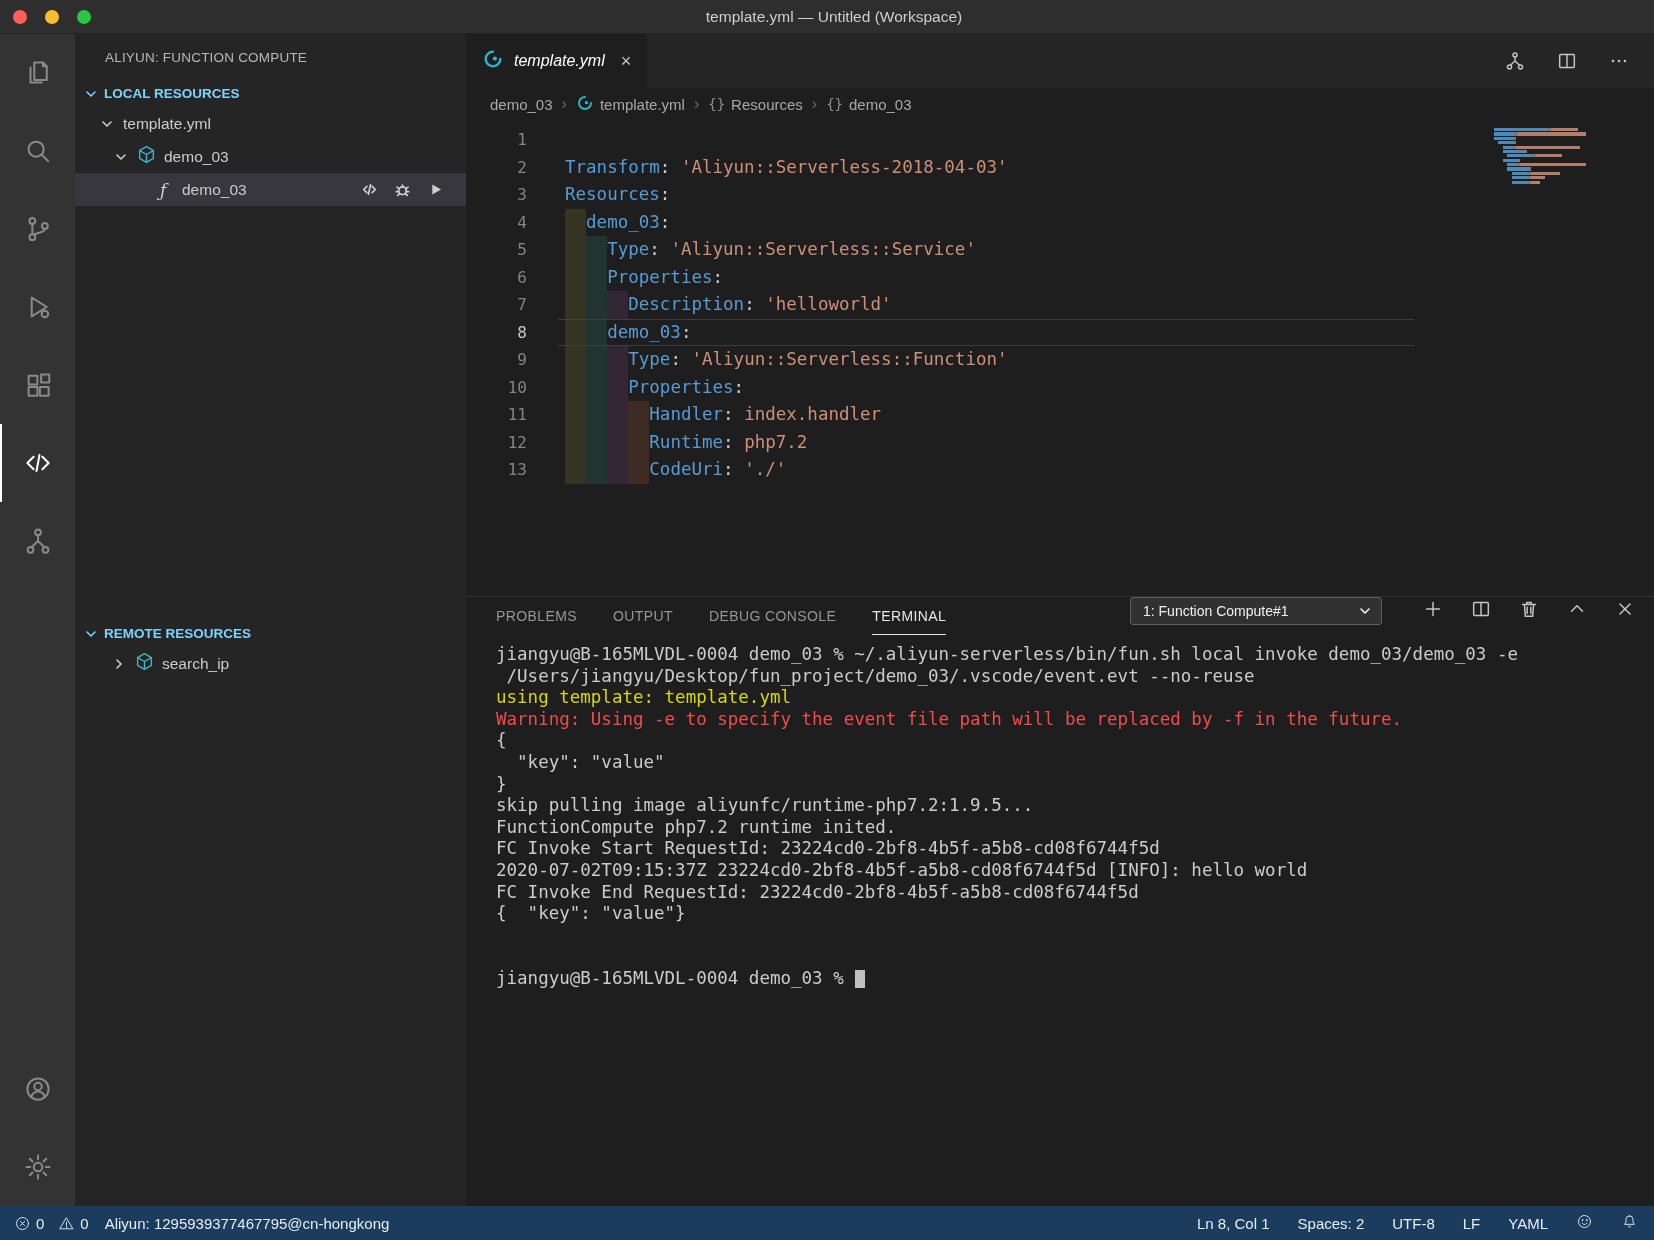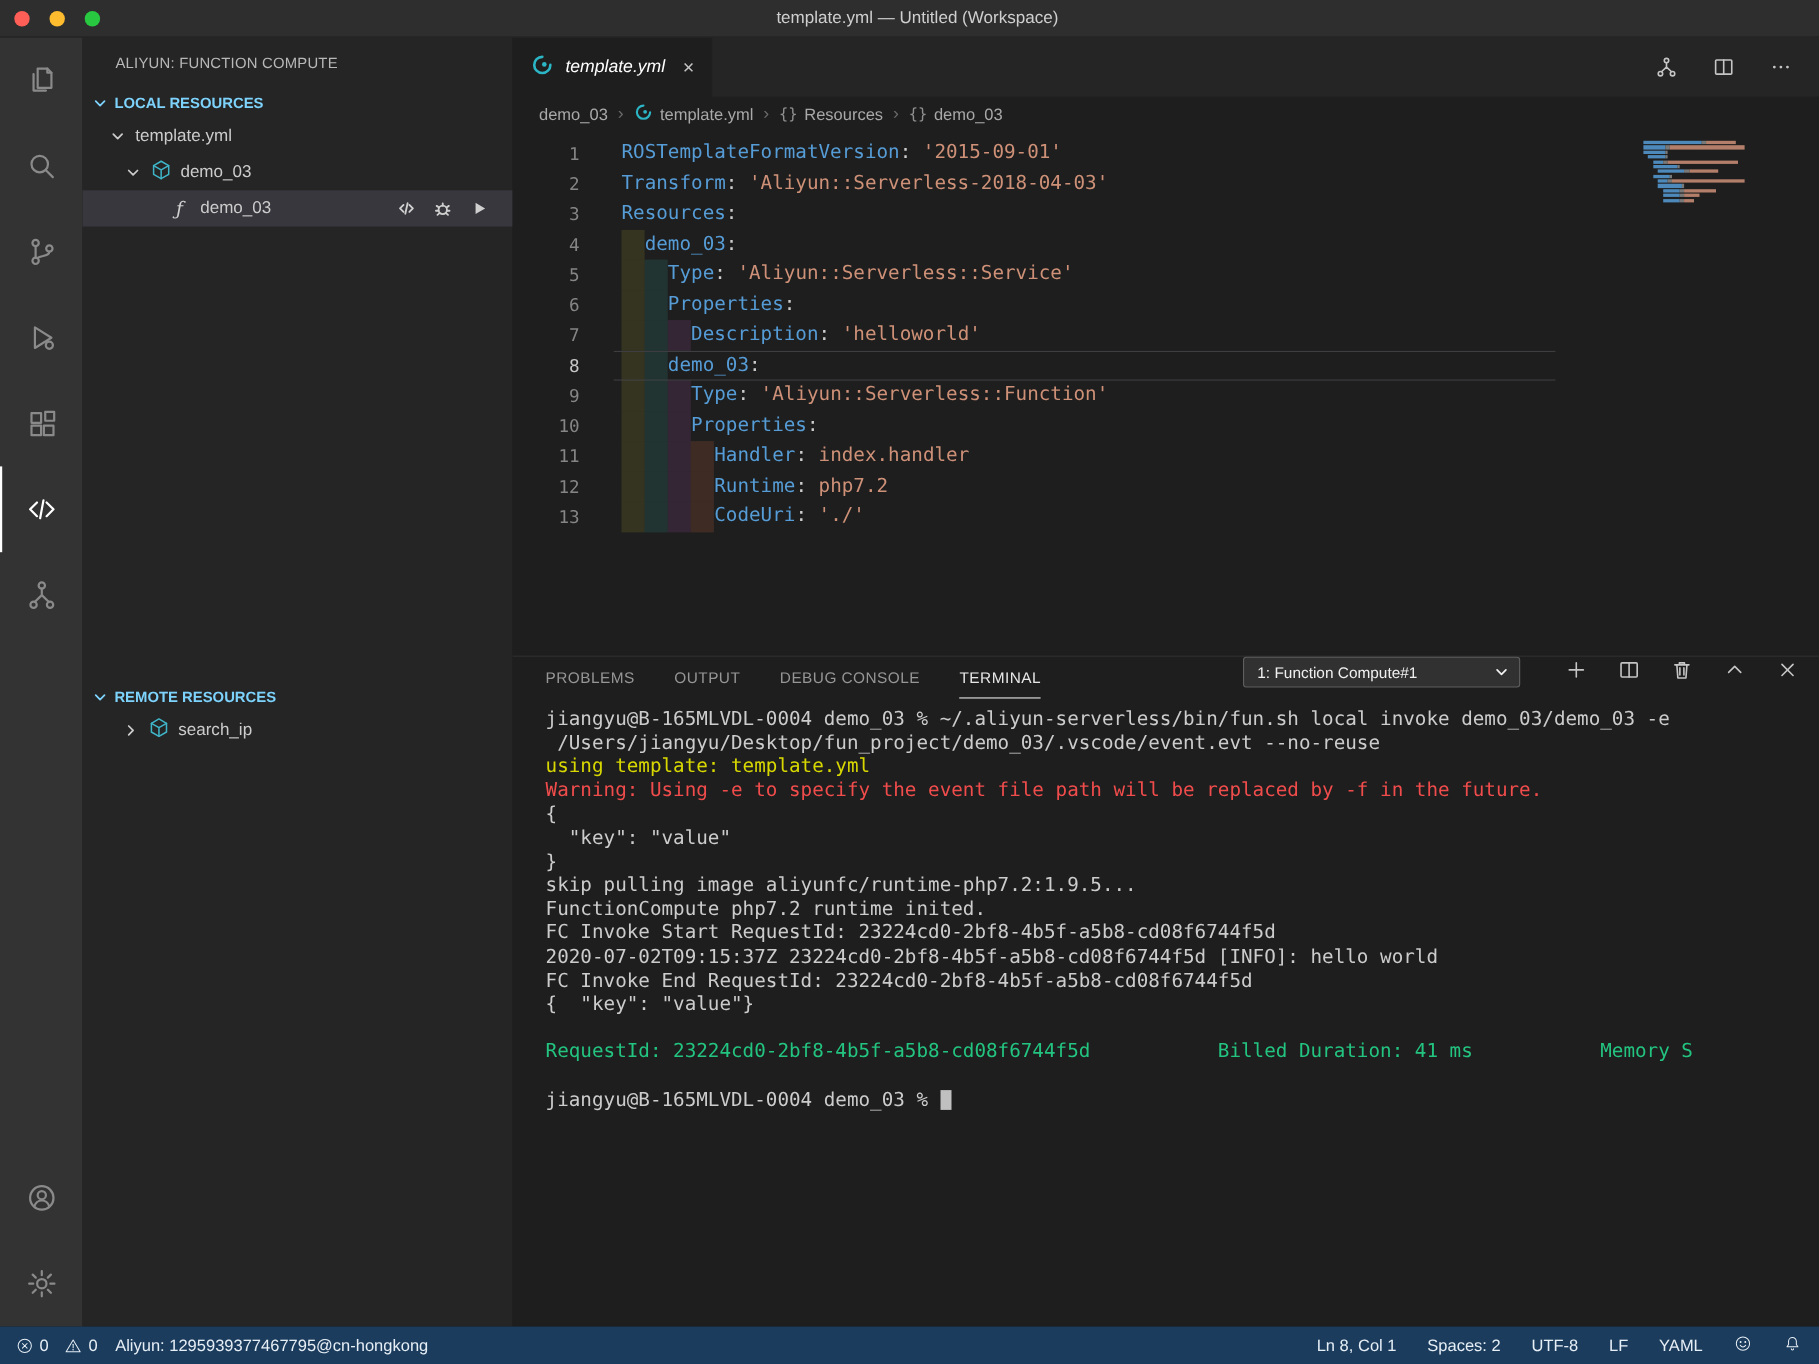--- a/index.html
+++ b/index.html
@@ -326,21 +326,20 @@
         <span class="crumb">
           <span class="braces">{}</span>
           <span>demo_03</span>
         </span>
       </div>
 
       <div class="code-area">
         <div>
             <div class="code-line">
               <span class="ln">1</span>
-              <span class="ltext"><span class="tk-key">ROSTemplateFormatVersion</span><span class="tk-punc">: </span><span class="tk-str">'2015-09-01'</span></span>
             </div>
             <div class="code-line">
               <span class="ln">2</span>
               <span class="ltext"><span class="tk-key">Transform</span><span class="tk-punc">: </span><span class="tk-str">'Aliyun::Serverless-2018-04-03'</span></span>
             </div>
             <div class="code-line">
               <span class="ln">3</span>
               <span class="ltext"><span class="tk-key">Resources</span><span class="tk-punc">:</span></span>
             </div>
             <div class="code-line">
@@ -513,21 +512,20 @@
               <div class="t-line t-default">{</div>
               <div class="t-line t-default">  "key": "value"</div>
               <div class="t-line t-default">}</div>
               <div class="t-line t-default">skip pulling image aliyunfc/runtime-php7.2:1.9.5...</div>
               <div class="t-line t-default">FunctionCompute php7.2 runtime inited.</div>
               <div class="t-line t-default">FC Invoke Start RequestId: 23224cd0-2bf8-4b5f-a5b8-cd08f6744f5d</div>
               <div class="t-line t-default">2020-07-02T09:15:37Z 23224cd0-2bf8-4b5f-a5b8-cd08f6744f5d [INFO]: hello world</div>
               <div class="t-line t-default">FC Invoke End RequestId: 23224cd0-2bf8-4b5f-a5b8-cd08f6744f5d</div>
               <div class="t-line t-default">{  "key": "value"}</div>
               <div class="t-line t-default"></div>
-              <div class="t-line t-green">RequestId: 23224cd0-2bf8-4b5f-a5b8-cd08f6744f5d           Billed Duration: 41 ms           Memory S</div>
               <div class="t-line t-default"></div>
               <div class="t-line t-default">jiangyu@B-165MLVDL-0004 demo_03 % <span class="cursor"></span></div>
             </div>
         </div>
       </div>
     </div>
   </div>
 
   <div class="statusbar">
     <div class="sb-group">

